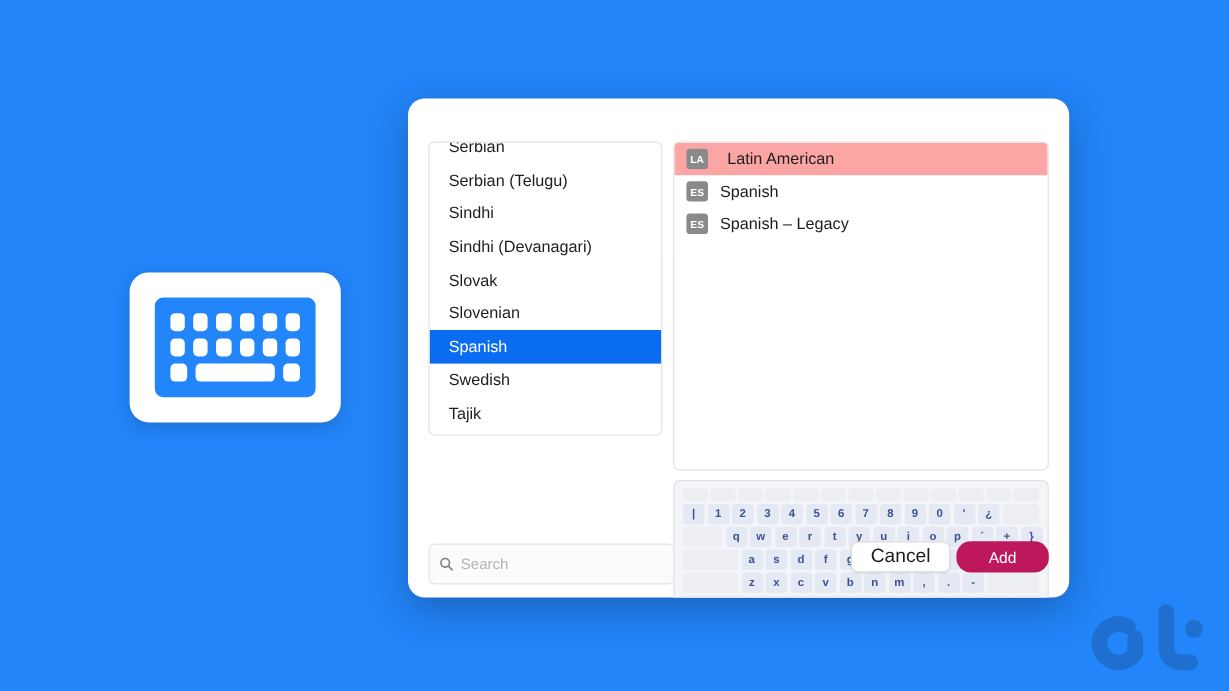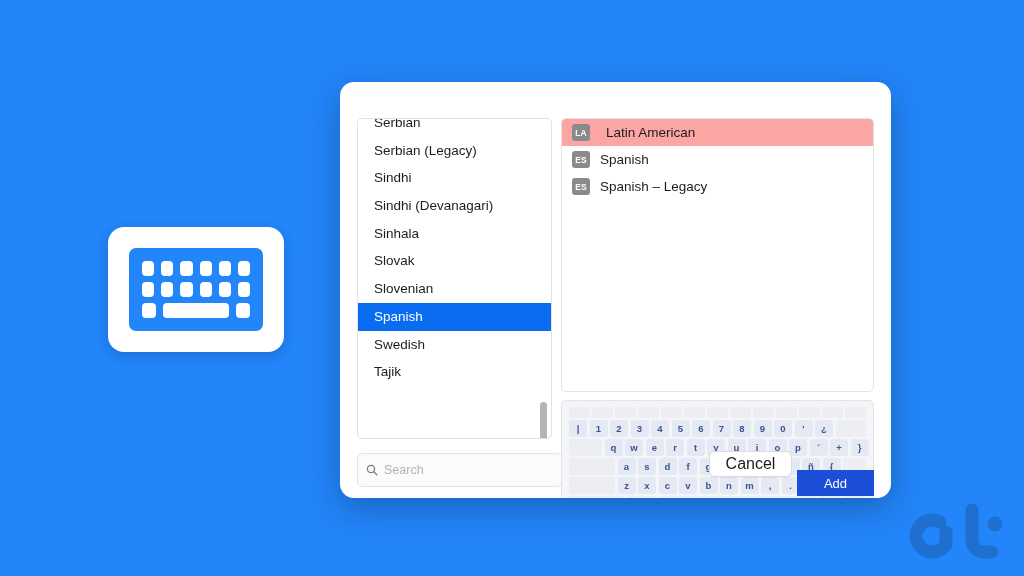--- a/index.html
+++ b/index.html
@@ -85,21 +85,21 @@
     color: #2b2b2b;
     letter-spacing: .1px;
   }
 
   
   #lang-pane {
     position: absolute;
     left: 17px;
     top: 36px;
     width: 195px;
-    height: 321px;
+    height: 245px;
     background: #ffffff;
     border: 1px solid #e2e2e2;
     border-radius: 5px;
     overflow: hidden;
   }
   #lang-list {
     position: absolute;
     left: 0;
     top: -10px;
     right: 0;
@@ -246,26 +246,26 @@
     border-radius: 6px;
     font-size: 16px;
     color: #1d1d1d;
     font-family: "Liberation Sans", sans-serif;
     box-shadow: 0 1px 1px rgba(0,0,0,.05);
     cursor: pointer;
   }
   #btn-add {
     position: absolute;
     left: 457px;
-    top: 388px;
+    top: 369px;
     width: 77px;
     height: 26px;
-    background: #1d4ed8;
+    background: #be185d;
     border: none;
-    border-radius: 0;
+    border-radius: 12px;
     font-size: 13px;
     color: #ffffff;
     font-family: "Liberation Sans", sans-serif;
     cursor: pointer;
   }
 </style>
 </head>
 <body>
 
 <div id="kbd-icon">
@@ -302,24 +302,23 @@
   <path d="M66 8 L66 38 a12 12 0 0 0 12 12 L86 50" fill="none" stroke="#1f6fd0" stroke-width="13" stroke-linecap="round" stroke-linejoin="round"></path>
   <circle cx="89" cy="22" r="7.5" fill="#1f6fd0"></circle>
 </svg>
 
 <div id="dialog">
 
 
   <div id="lang-pane">
     <div id="lang-list">
         <div class="lang-item">Serbian</div>
-        <div class="lang-item">Serbian (Legacy)</div>
+        <div class="lang-item">Serbian (Telugu)</div>
         <div class="lang-item">Sindhi</div>
         <div class="lang-item">Sindhi (Devanagari)</div>
-        <div class="lang-item">Sinhala</div>
         <div class="lang-item">Slovak</div>
         <div class="lang-item">Slovenian</div>
         <div class="lang-item selected">Spanish</div>
         <div class="lang-item">Swedish</div>
         <div class="lang-item">Tajik</div>
       </div>
     <div id="lang-scroll-track">
       <div id="lang-scroll-thumb"></div>
     </div>
   </div>

